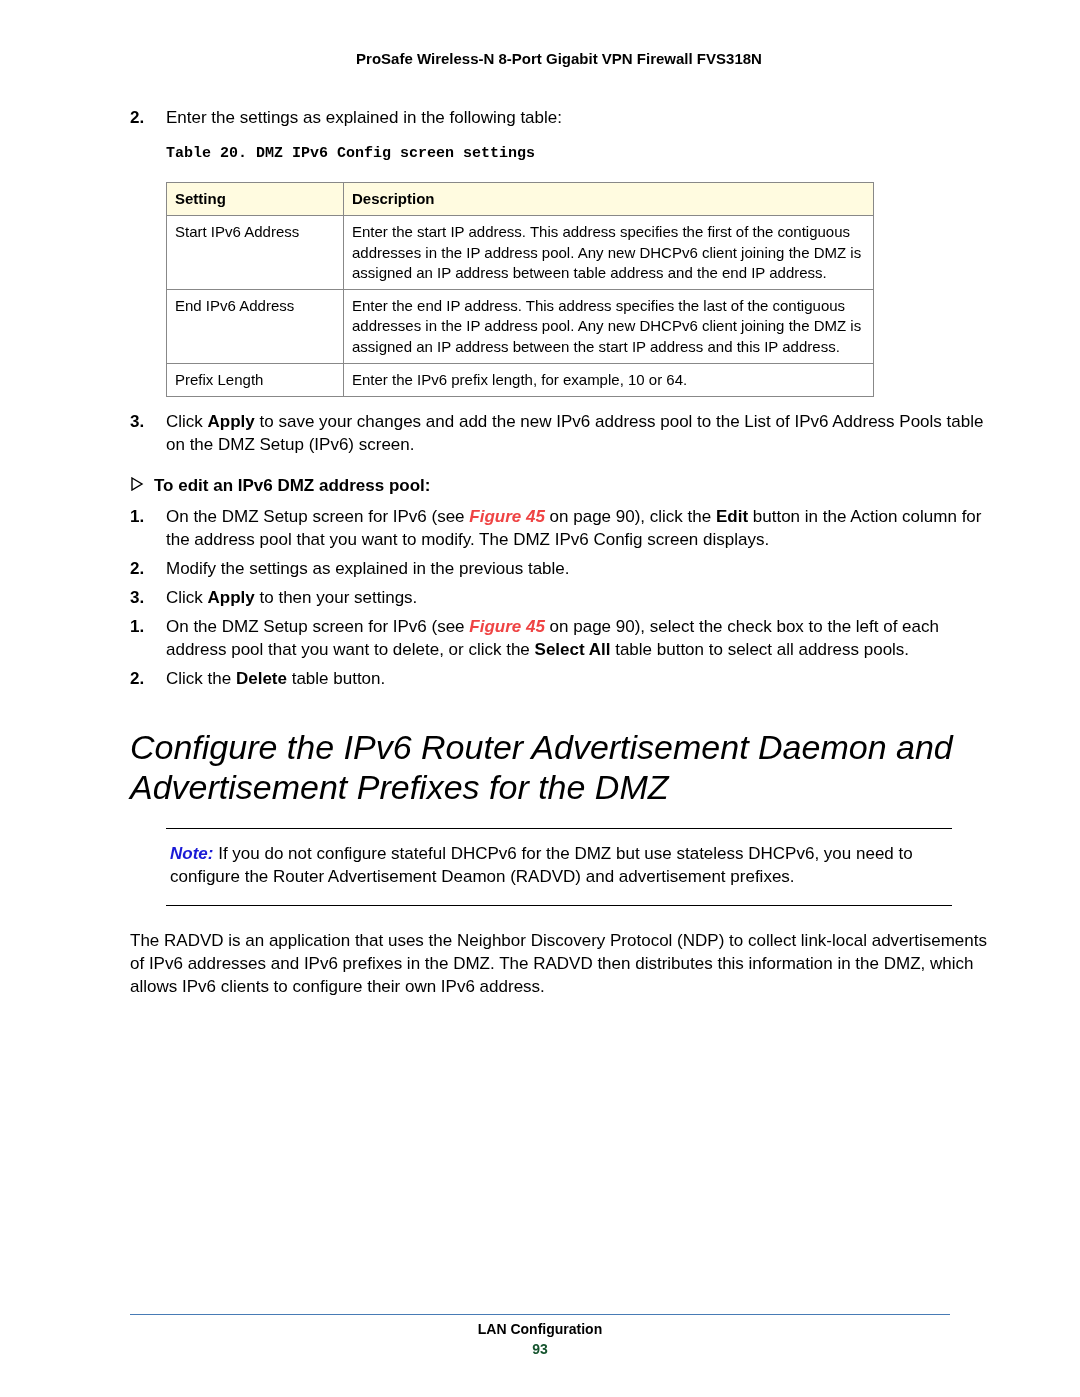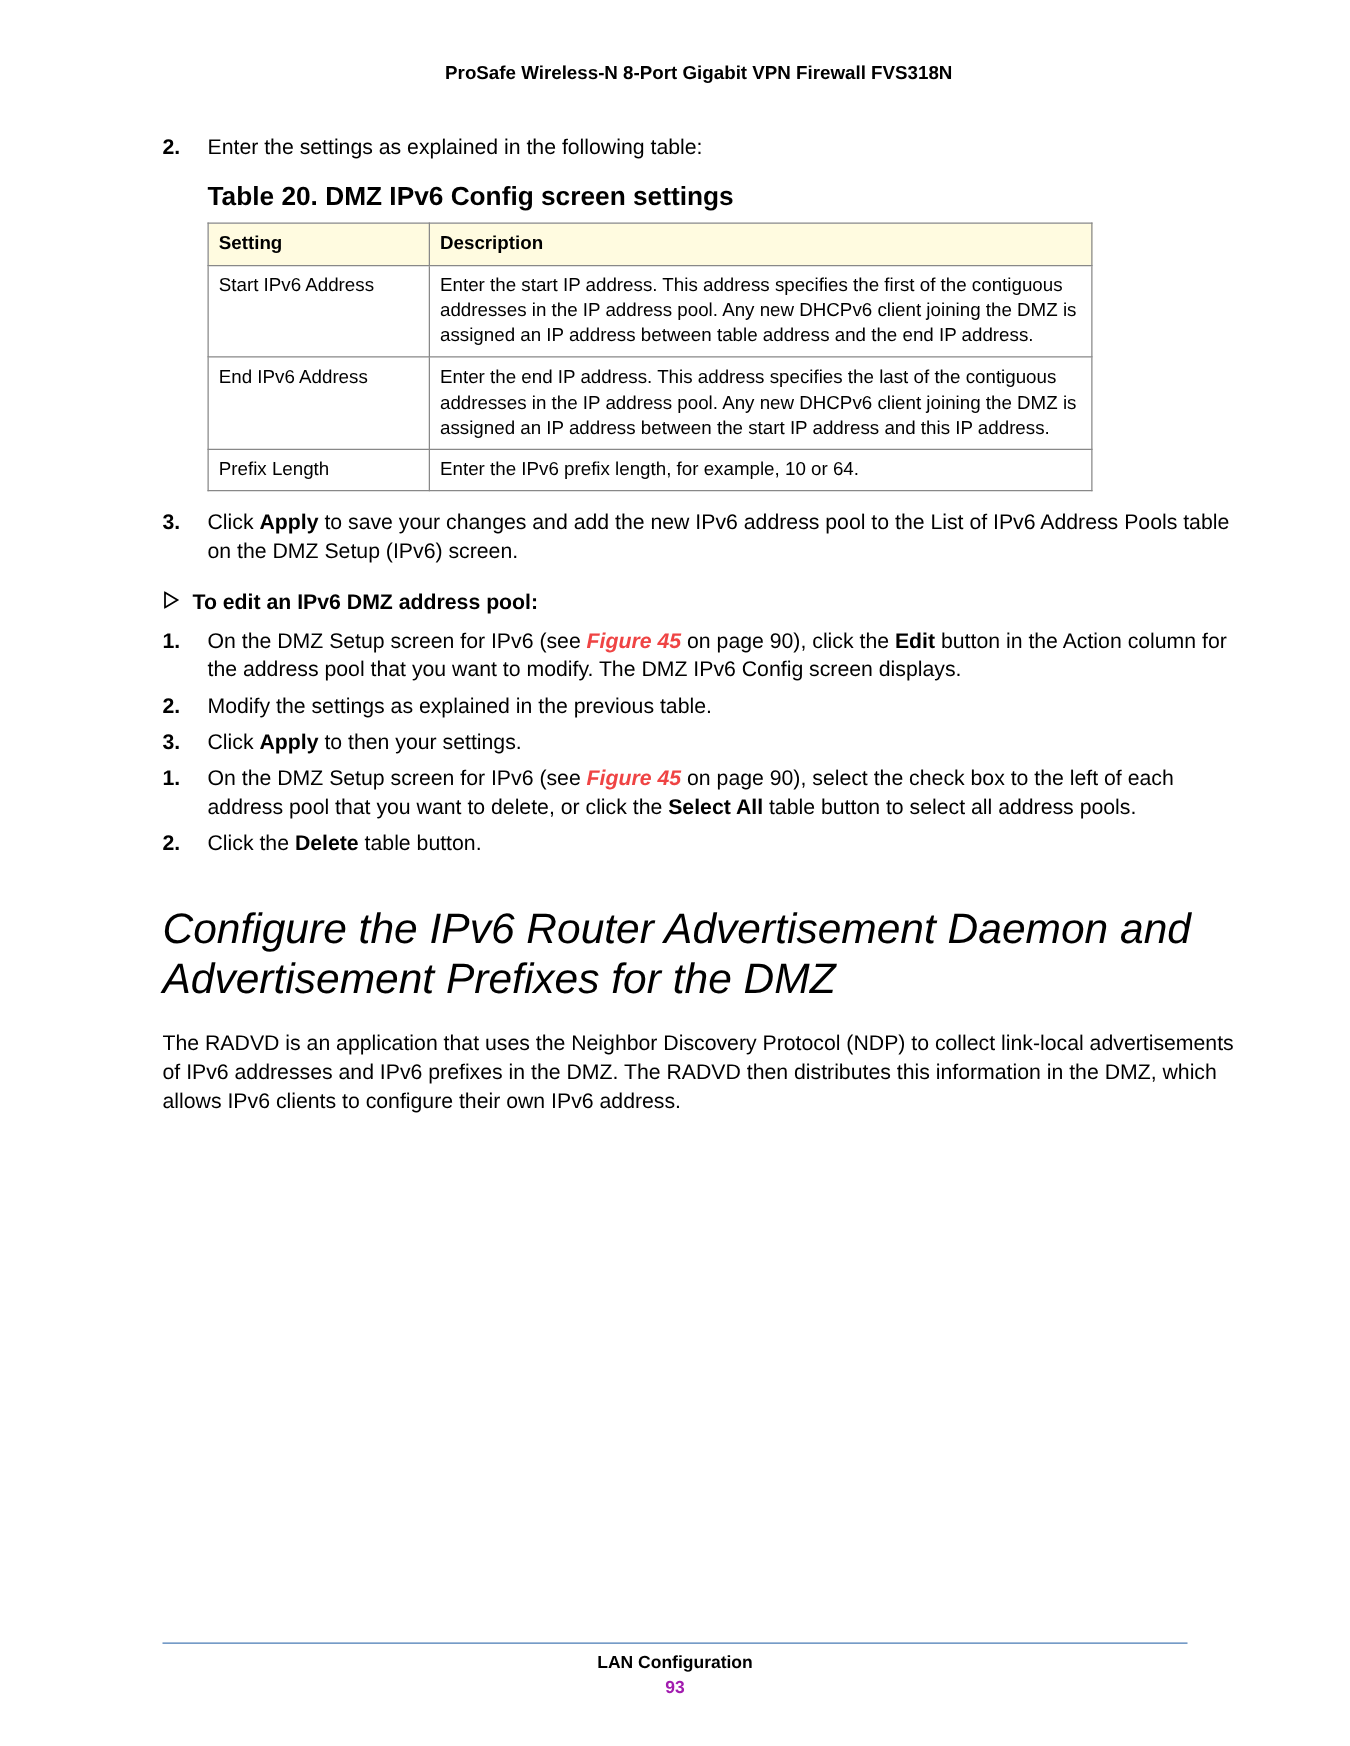--- a/index.html
+++ b/index.html
@@ -43,22 +43,23 @@
     position: relative;
     margin-bottom: 6px;
   }
   ol.plain li .num {
     position: absolute;
     left: -36px;
     font-weight: bold;
   }
   .table-caption {
     font-weight: bold;
-    font-size: 21px;
-    margin: 14px 0 6px 36px;
+    font-size: 15px;
+    margin: 14px 0 18px 36px;
+    font-family: Liberation Mono, monospace;
   }
   table.settings {
     border-collapse: collapse;
     width: 708px;
     margin-left: 36px;
     margin-bottom: 14px;
   }
   table.settings th, table.settings td {
     border: 1px solid #888;
     font-size: 15px;
@@ -111,21 +112,21 @@
     left: 130px;
     right: 130px;
     border-top: 1px solid #487bb5;
     padding-top: 6px;
     text-align: center;
     font-size: 14px;
     margin-top: 28px;
   }
   .footer .sect { font-weight: bold; }
   .footer .pgnum {
-    color: #a21caf;
+    color: #14532d;
     font-weight: bold;
     margin-top: 4px;
   }
 </style>
 </head>
 <body>
 
 <div class="page">
 
   <div class="running-title">ProSafe Wireless-N 8-Port Gigabit VPN Firewall FVS318N</div>
@@ -212,20 +213,23 @@
       <li>
         <span class="num">2.</span>
         <span>
           <span>Click the </span><span class="strong">Delete</span><span> table button.</span>
         </span>
       </li>
     </ol>
 
     <div class="h2">Configure the IPv6 Router Advertisement Daemon and Advertisement Prefixes for the DMZ</div>
 
+    <div class="note-box">
+      <span class="note-label">Note:</span><span>  If you do not configure stateful DHCPv6 for the DMZ but use stateless DHCPv6, you need to configure the Router Advertisement Deamon (RADVD) and advertisement prefixes.</span>
+    </div>
 
     <div>The RADVD is an application that uses the Neighbor Discovery Protocol (NDP) to collect link-local advertisements of IPv6 addresses and IPv6 prefixes in the DMZ. The RADVD then distributes this information in the DMZ, which allows IPv6 clients to configure their own IPv6 address.</div>
 
   </div>
 
   <div class="footer">
     <div class="sect">LAN Configuration</div>
     <div class="pgnum">93</div>
   </div>
 

